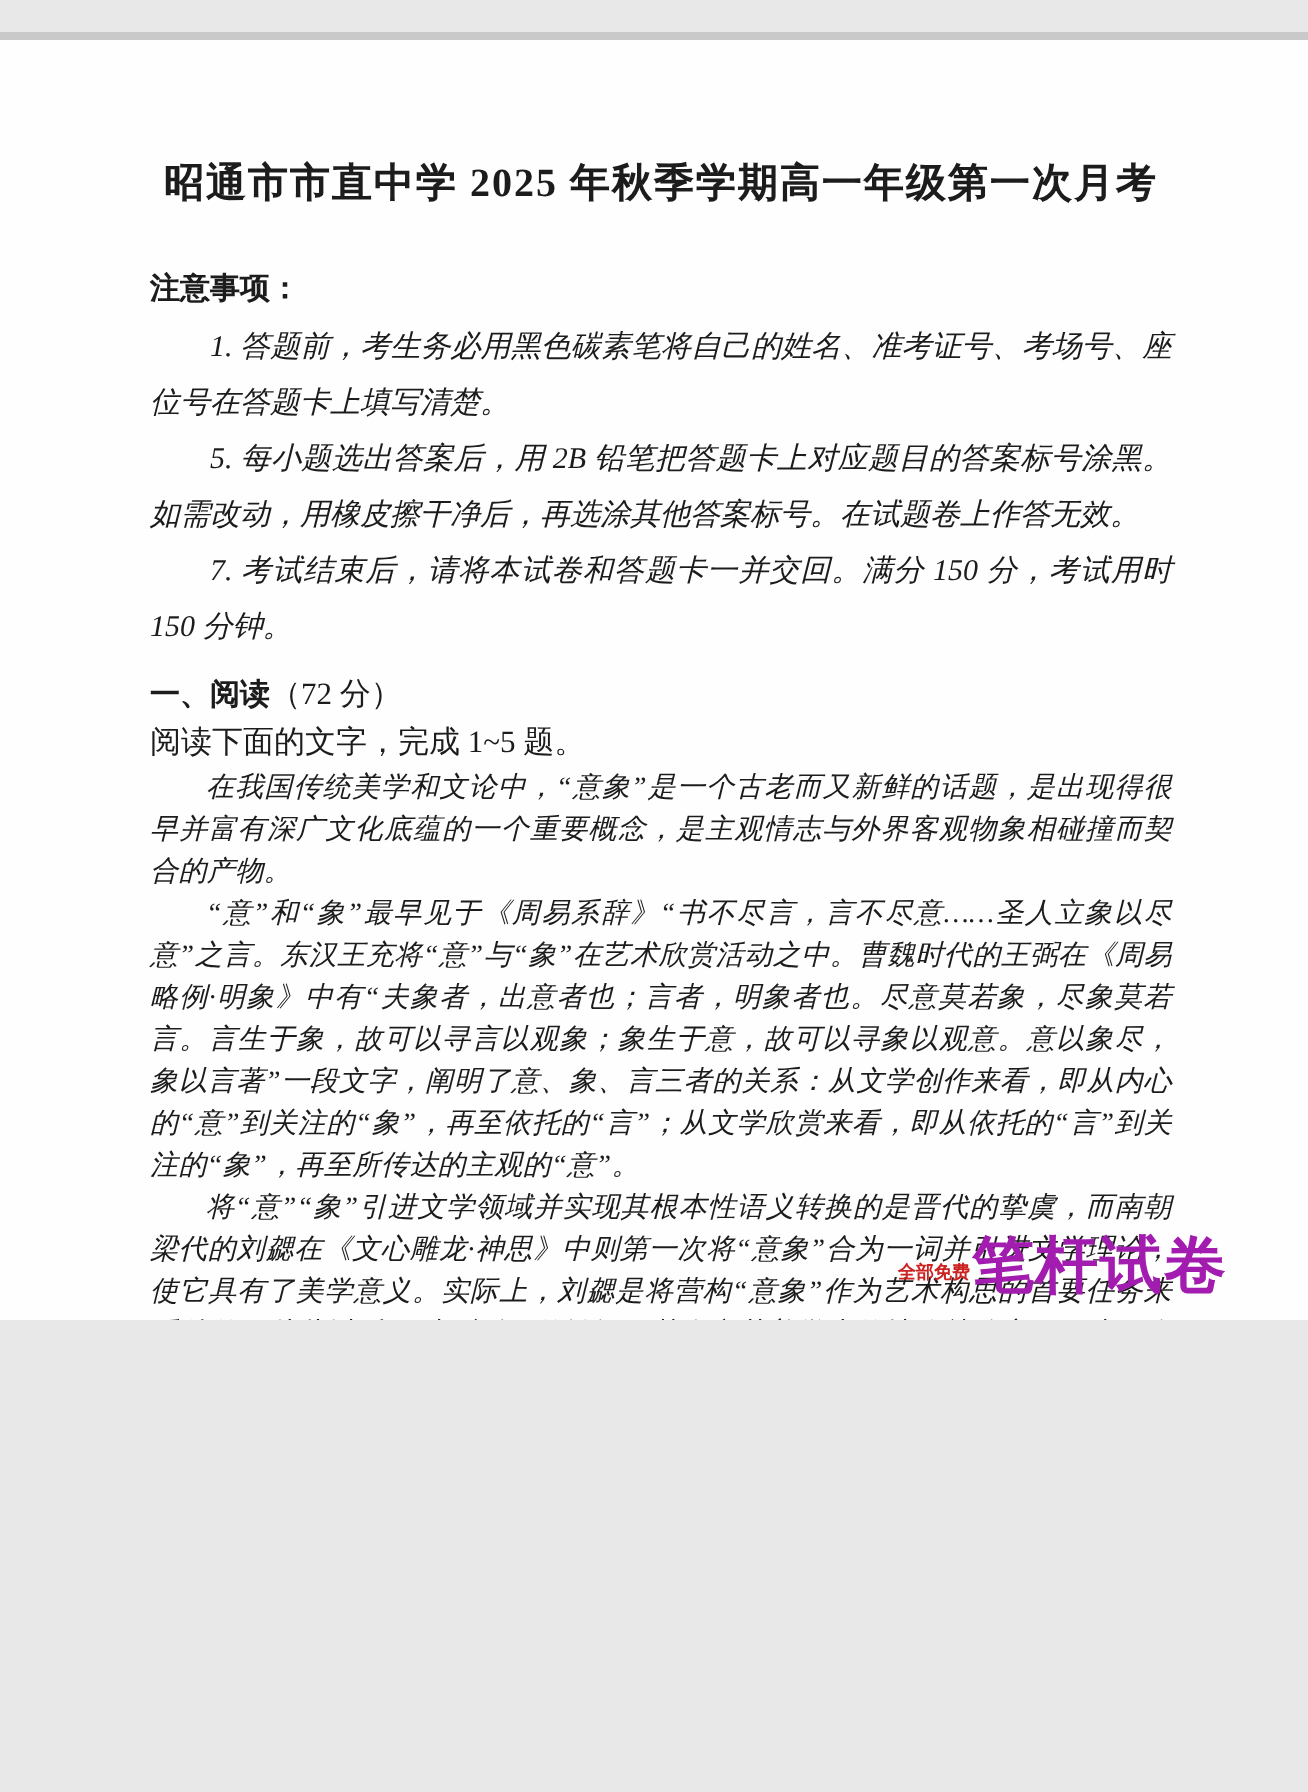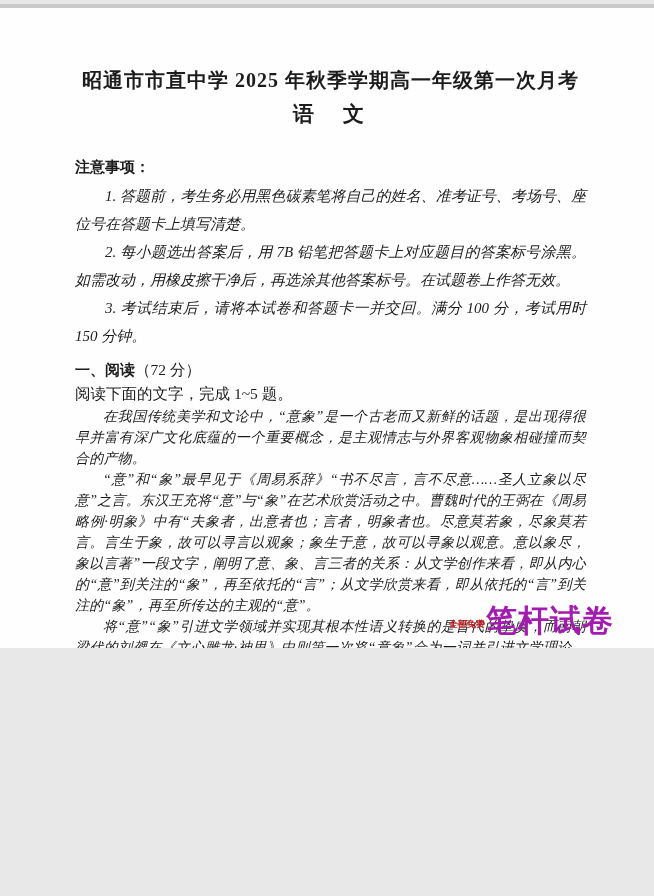--- a/index.html
+++ b/index.html
@@ -1,17 +1,17 @@
 <!DOCTYPE html>
 <html><head>
 <meta charset="utf-8">
 <style>
   html,body { margin:0; padding:0; background:#e8e8e8; }
   .page {
-    position:relative; width:654px; height:644px; margin:4px auto;
+    position:relative; width:654px; height:644px; margin:16px auto;
     background:#fefefe; overflow:hidden;
     font-family:"Liberation Serif","DejaVu Serif",serif; color:#1c1c1c;
   }
   .edge-top { position:absolute; top:0; left:0; right:0; height:4px; background:#c9c9c9; }
   .edge-bottom { position:absolute; top:881px; left:0; right:0; height:5px; background:#d2d2d2; }
   .content { position:absolute; top:4px; left:75px; right:68px; }
 
   .title {
     margin:58px 0 0; font-size:20px; line-height:28px; text-align:center;
     font-weight:bold; letter-spacing:1px;
@@ -59,26 +59,25 @@
   }
 </style>
 </head>
 <body>
 
 <div class="page">
   <div class="edge-top"></div>
 
   <div class="content">
     <h1 class="title">昭通市市直中学 2025 年秋季学期高一年级第一次月考</h1>
-    <h2 class="subject">语　文</h2>
 
     <p class="notice-head">注意事项：</p>
     <p class="notice">1. 答题前，考生务必用黑色碳素笔将自己的姓名、准考证号、考场号、座位号在答题卡上填写清楚。</p>
-    <p class="notice">2. 每小题选出答案后，用 7B 铅笔把答题卡上对应题目的答案标号涂黑。如需改动，用橡皮擦干净后，再选涂其他答案标号。在试题卷上作答无效。</p>
-    <p class="notice">3. 考试结束后，请将本试卷和答题卡一并交回。满分 100 分，考试用时 150 分钟。</p>
+    <p class="notice">5. 每小题选出答案后，用 2B 铅笔把答题卡上对应题目的答案标号涂黑。如需改动，用橡皮擦干净后，再选涂其他答案标号。在试题卷上作答无效。</p>
+    <p class="notice">7. 考试结束后，请将本试卷和答题卡一并交回。满分 150 分，考试用时 150 分钟。</p>
 
     <p class="sec-heading"><span class="sec-bold">一、阅读</span><span>（72 分）</span></p>
     <p class="sec-line">阅读下面的文字，完成 1~5 题。</p>
 
     <p class="body-para">在我国传统美学和文论中，“意象”是一个古老而又新鲜的话题，是出现得很早并富有深广文化底蕴的一个重要概念，是主观情志与外界客观物象相碰撞而契合的产物。</p>
     <p class="body-para">“意”和“象”最早见于《周易系辞》“书不尽言，言不尽意……圣人立象以尽意”之言。东汉王充将“意”与“象”在艺术欣赏活动之中。曹魏时代的王弼在《周易略例·明象》中有“夫象者，出意者也；言者，明象者也。尽意莫若象，尽象莫若言。言生于象，故可以寻言以观象；象生于意，故可以寻象以观意。意以象尽，象以言著”一段文字，阐明了意、象、言三者的关系：从文学创作来看，即从内心的“意”到关注的“象”，再至依托的“言”；从文学欣赏来看，即从依托的“言”到关注的“象”，再至所传达的主观的“意”。</p>
     <p class="body-para">将“意”“象”引进文学领域并实现其根本性语义转换的是晋代的挚虞，而南朝梁代的刘勰在《文心雕龙·神思》中则第一次将“意象”合为一词并引进文学理论，使它具有了美学意义。实际上，刘勰是将营构“意象”作为艺术构思的首要任务来看待的。从此以后，对“意象”的认识及其在文艺美学上的地位就确定了下来。在文艺创作中，审美意象的营构是艺术家们必须要经过的一个步骤，是“眼中竹”至“胸中竹”的中间环节，即“意象”成为了现实生活向艺术作品转化的必不可少的中介；而同样，在艺术欣赏活动之中，“意象”也起着一个读者从作品中获得审美感受的桥梁作用，亦是第二个中介。在艺术欣赏活动之中，读者要运用自己的还原能力、再创造能力，去复现、补充甚至丰富作品中的“意象”，这是从创作构思角度提出了“意象”这一美学概念。</p>
   </div>
 
 

